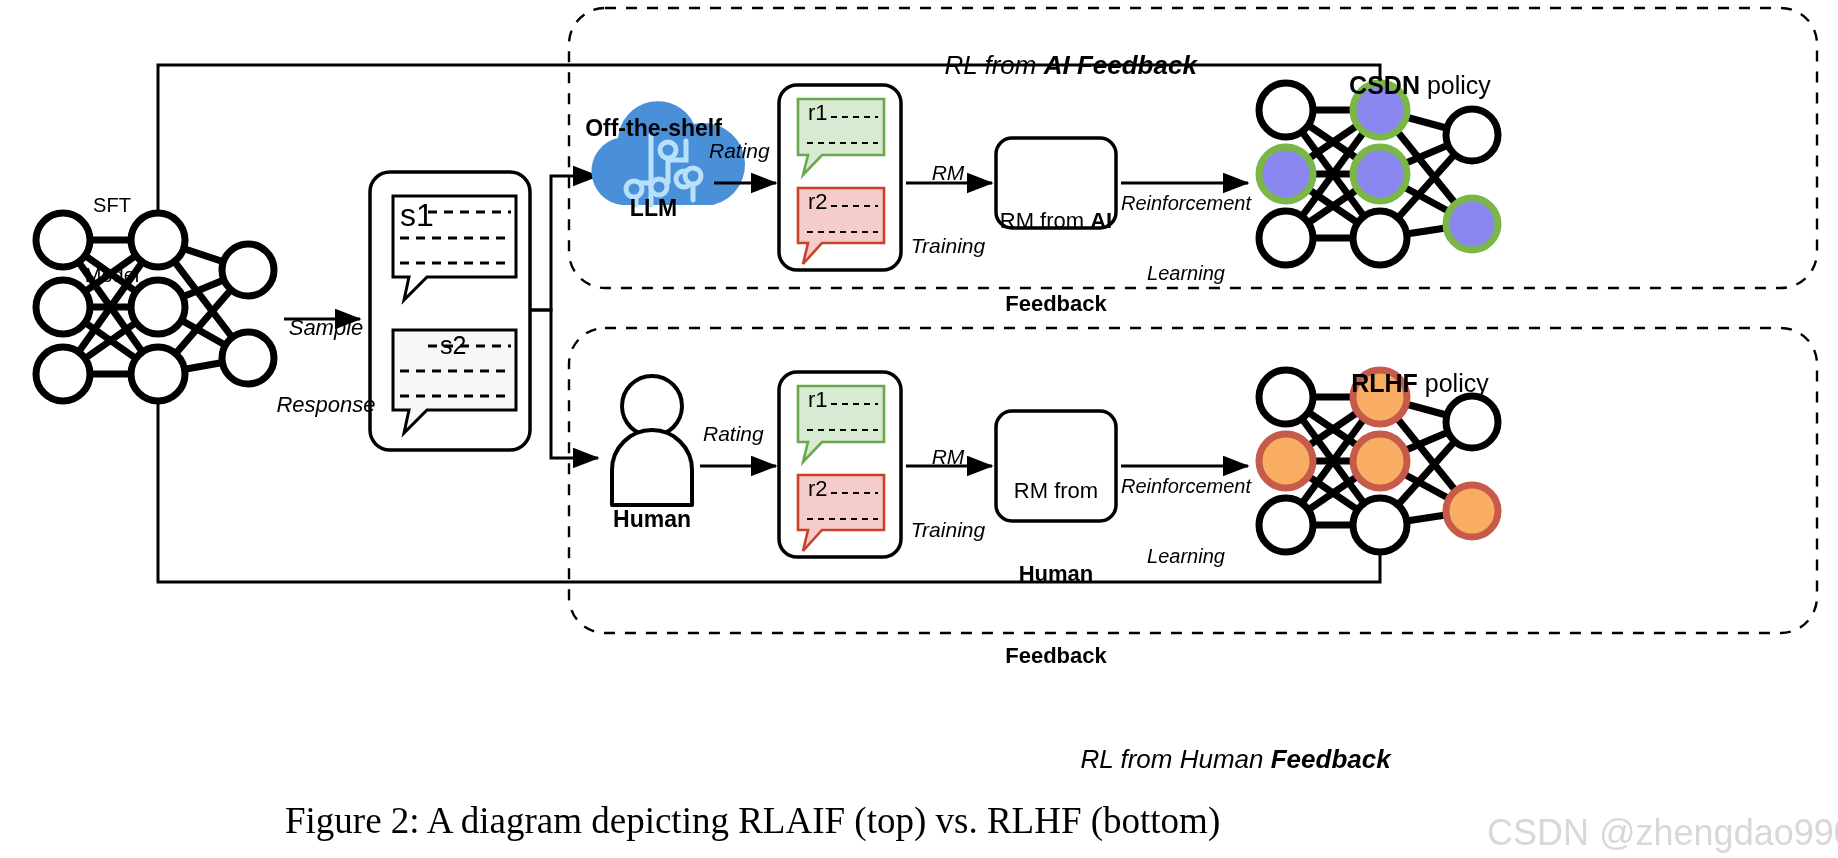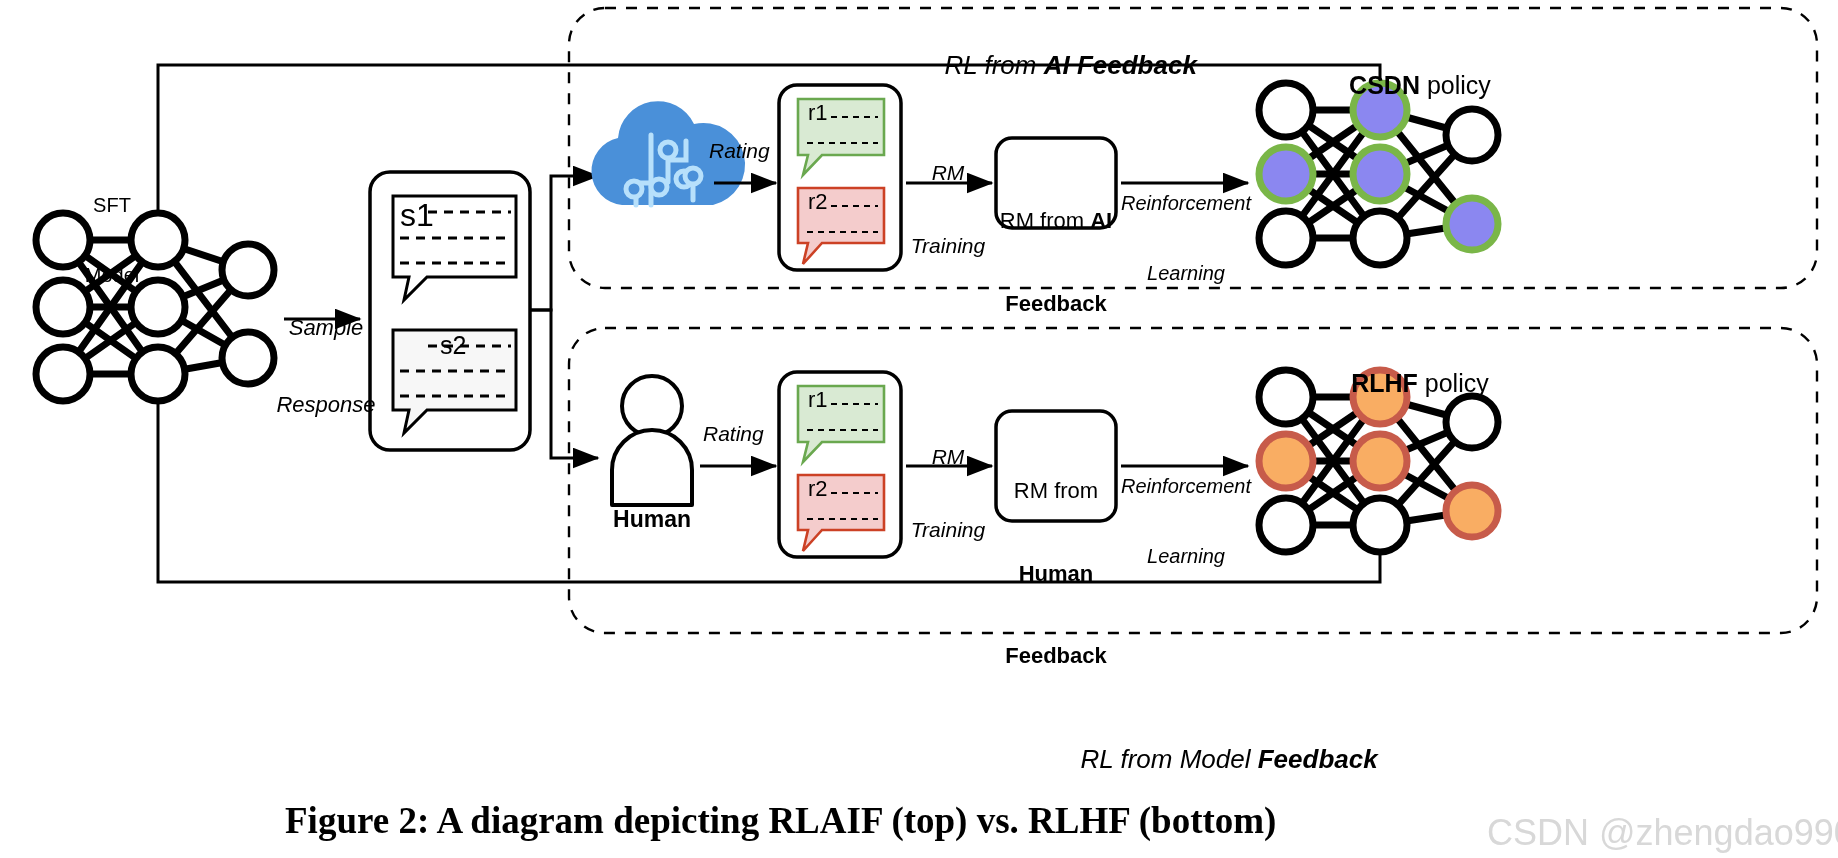--- a/index.html
+++ b/index.html
@@ -3,21 +3,21 @@
 <meta charset="utf-8">
 <style>
   html,body{margin:0;padding:0;background:#ffffff;}
   body{width:1838px;height:858px;font-family:"Liberation Sans",sans-serif;color:#000;}
   #stage{position:relative;width:1838px;height:858px;overflow:hidden;background:#fff;}
   svg#diagram{position:absolute;left:0;top:0;width:1838px;height:858px;}
   .lbl{position:absolute;font-family:"Liberation Sans",sans-serif;color:#000;white-space:pre;line-height:1.16;}
   .b{font-weight:bold;}
   .it{font-style:italic;}
   .ctr{text-align:center;}
-  .cap{position:absolute;font-family:"Liberation Serif",serif;font-size:37px;color:#000;white-space:pre;font-weight:bold;}
+  .cap{position:absolute;font-family:"Liberation Serif",serif;font-size:37px;color:#000;white-space:pre;}
   .wm{position:absolute;font-family:"Liberation Sans",sans-serif;font-size:36px;color:#d8d8d8;white-space:pre;}
 </style>
 </head>
 <body>
 
 <div id="stage">
 
 <svg id="diagram" viewBox="0 0 1838 858">
   <defs>
     <marker id="arrowhead" markerWidth="9" markerHeight="7" refX="8.5" refY="3.5" orient="auto" markerUnits="strokeWidth">
@@ -259,20 +259,24 @@
   <div>Response</div>
 </div>
 
 <div class="lbl" style="left:400px;top:197px;font-size:32px;">s1</div>
 <div class="lbl" style="left:400px;top:331px;font-size:25px;margin-left:40px;">s2</div>
 
 <div class="lbl it" style="left:930px;top:20px;font-size:26px;">
   <span>RL from </span><span class="b">AI Feedback</span>
 </div>
 
+<div class="lbl b ctr" style="left:571px;top:62px;width:165px;font-size:23px;">
+  <div>Off-the-shelf</div>
+  <div>LLM</div>
+</div>
 
 <div class="lbl it" style="left:709px;top:139px;font-size:21px;">Rating</div>
 
 <div class="lbl" style="left:808px;top:100px;font-size:22px;">r1</div>
 <div class="lbl" style="left:808px;top:189px;font-size:22px;">r2</div>
 
 <div class="lbl it ctr" style="left:898px;top:112px;width:100px;font-size:21px;">
   <div>RM</div>
   <div>Training</div>
 </div>
@@ -312,20 +316,20 @@
 <div class="lbl it ctr" style="left:1118px;top:429px;width:136px;font-size:20px;">
   <div>Reinforcement</div>
   <div>Learning</div>
 </div>
 
 <div class="lbl ctr" style="left:1288px;top:340px;width:250px;font-size:25px;">
   <span class="b">RLHF</span><span> policy</span>
 </div>
 
 <div class="lbl it" style="left:1066px;top:714px;font-size:26px;">
-  <span>RL from Model </span><span class="b">Feedback</span>
+  <span>RL from Human </span><span class="b">Feedback</span>
 </div>
 
 <div class="cap" style="left:285px;top:799px;">Figure 2: A diagram depicting RLAIF (top) vs. RLHF (bottom)</div>
 
 <div class="wm" style="left:1487px;top:812px;">CSDN @zhengdao9906</div>
 
 </div>
 
 </body></html>

